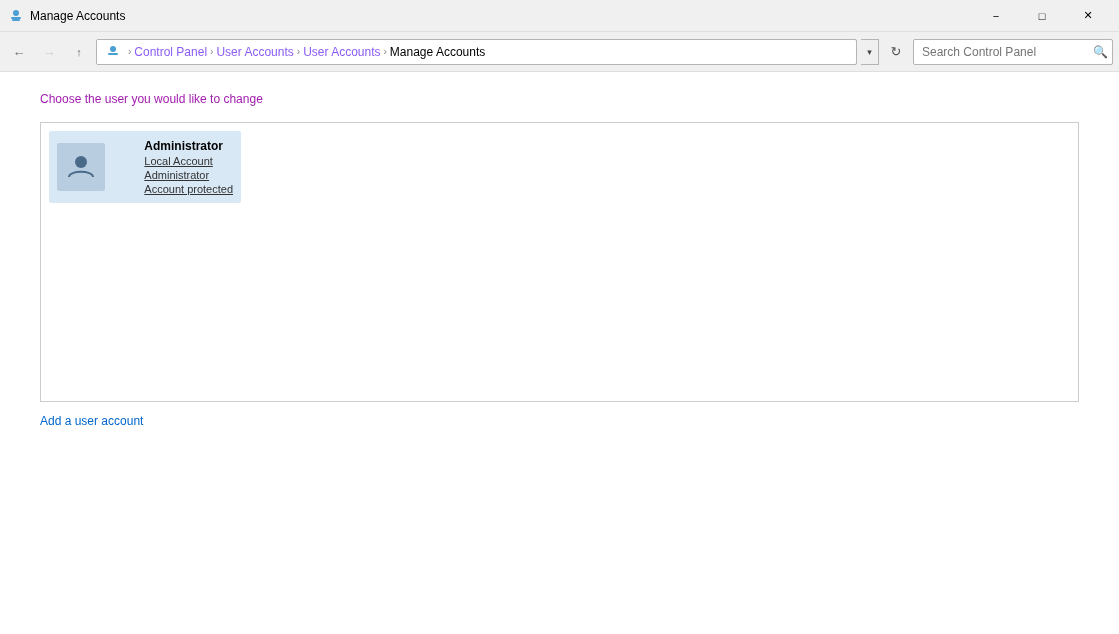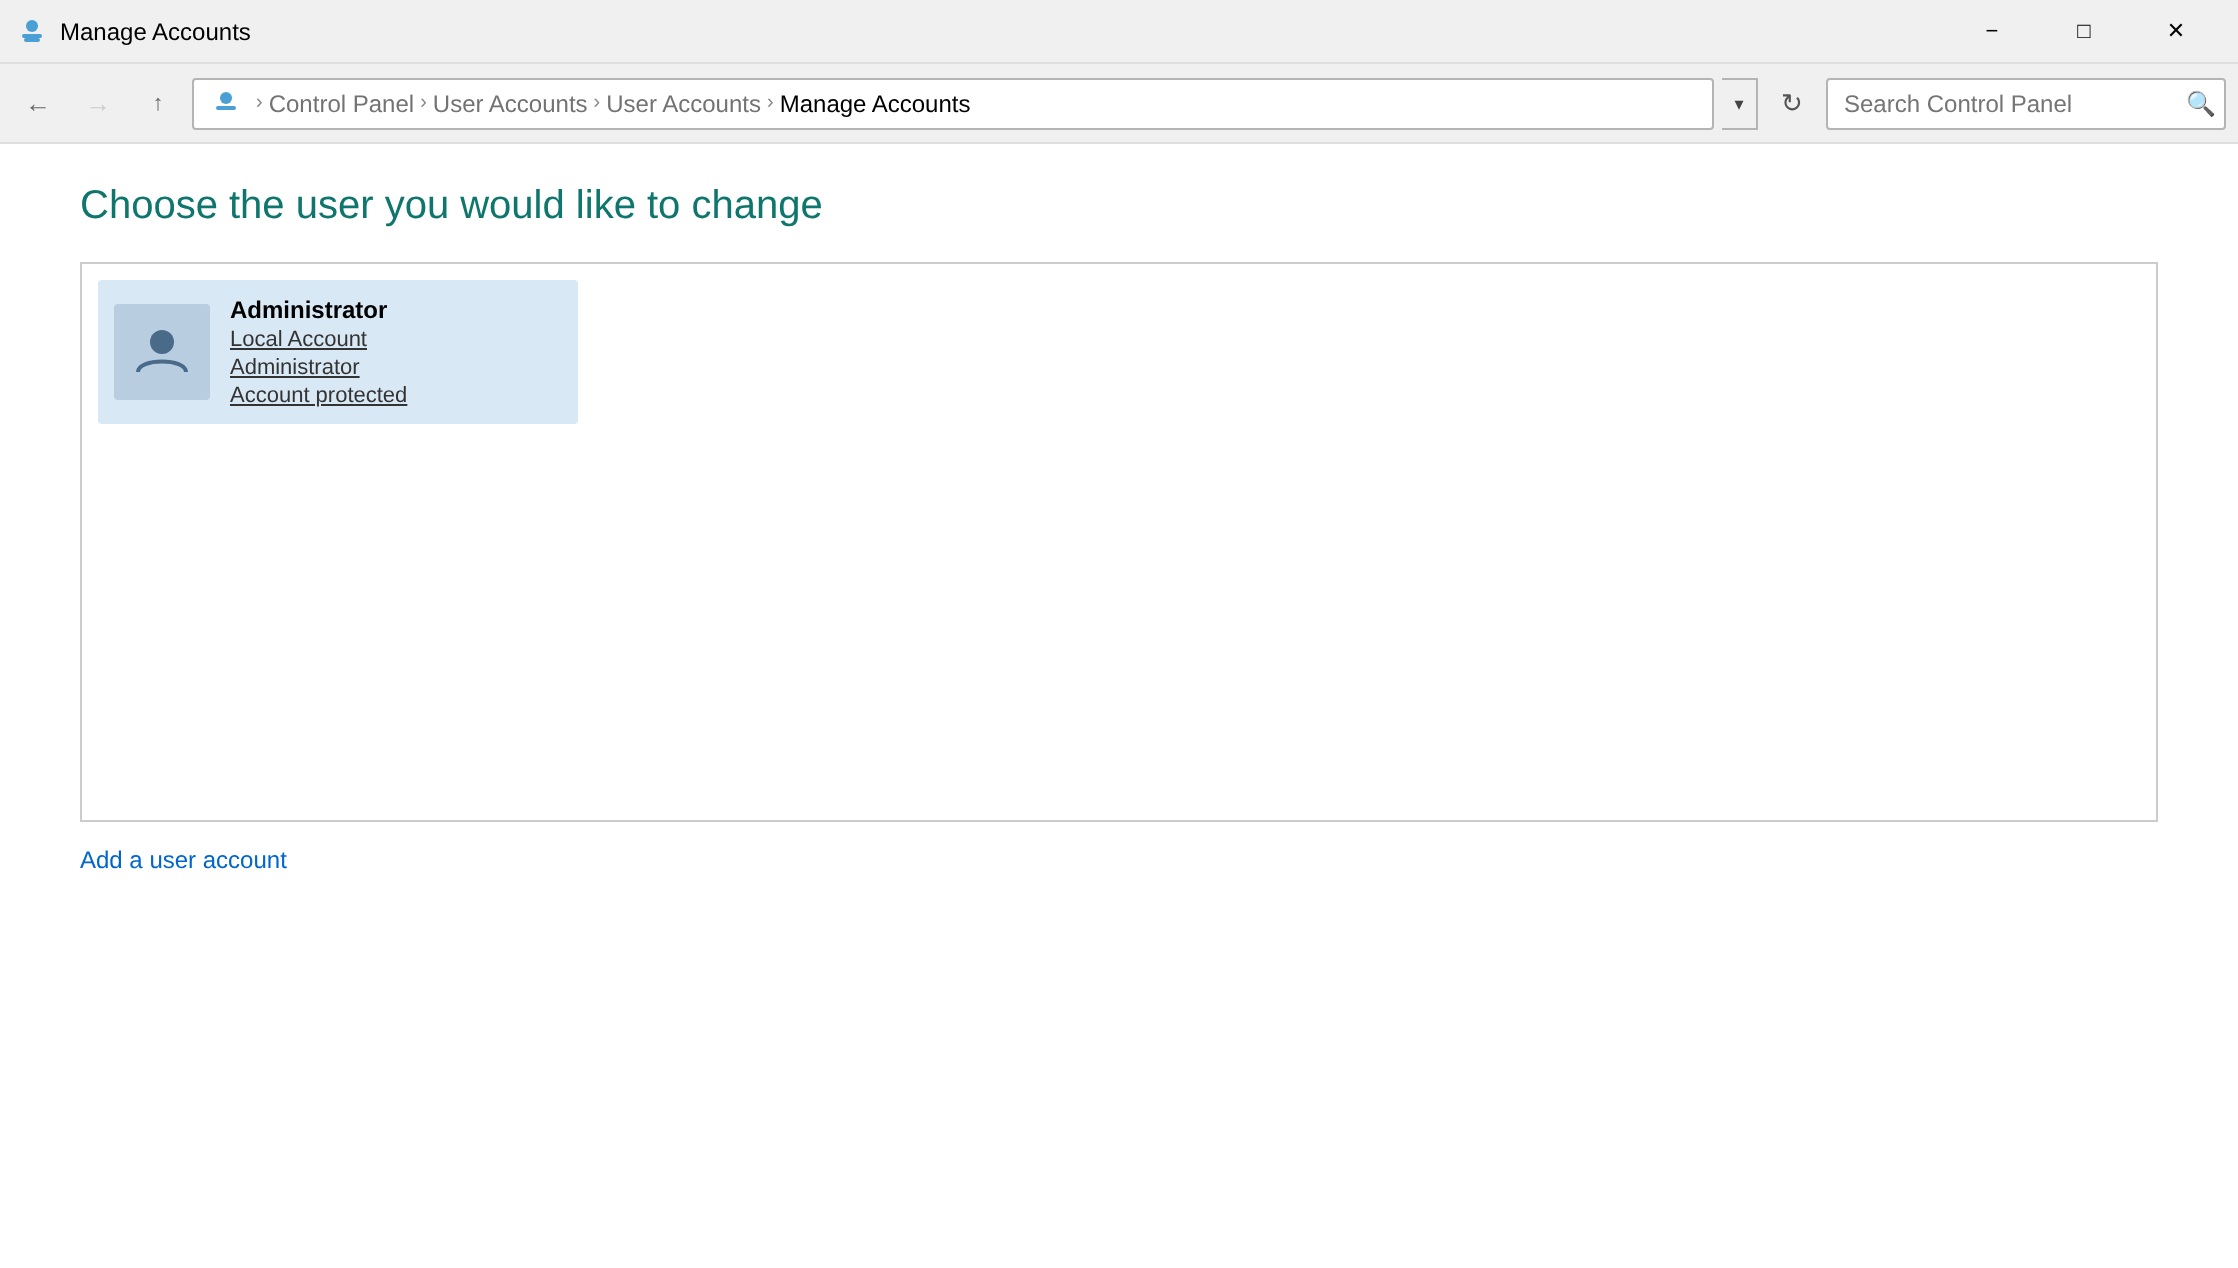--- a/index.html
+++ b/index.html
@@ -100,21 +100,21 @@
       border-radius: 2px;
     }
 
     .breadcrumb-sep {
       color: #888;
       margin: 0 3px;
       font-size: 10px;
     }
 
     .breadcrumb-item {
-      color: #737373;
+      color: #8b5cf6;
       cursor: pointer;
       font-size: 12px;
     }
 
     .breadcrumb-current {
       color: #000;
       font-size: 12px;
     }
 
     .address-dropdown {
@@ -174,43 +174,44 @@
     
     .main-content {
       background: #fff;
       height: calc(634px - 32px - 40px);
       display: flex;
       flex-direction: column;
       padding: 20px 40px;
     }
 
     .page-title {
-      color: #0f766e;
-      font-size: 20px;
+      color: #a21caf;
+      font-size: 12px;
       font-weight: normal;
       margin-bottom: 16px;
     }
 
     .accounts-container {
       border: 1px solid #ccc;
       flex: 1;
       max-height: 280px;
       background: #fff;
       padding: 8px;
     }
 
     .account-item {
       display: flex;
       align-items: center;
-      gap: 10px;
+      gap: 28px;
       padding: 8px;
       background: #d9e8f5;
       cursor: pointer;
-      width: 240px;
-      border-radius: 2px;
+      width: 192px;
+      border-radius: 2px;
+      justify-content: space-between;
     }
 
     .account-avatar {
       width: 48px;
       height: 48px;
       background: #b8cde0;
       display: flex;
       align-items: center;
       justify-content: center;
       border-radius: 2px;

